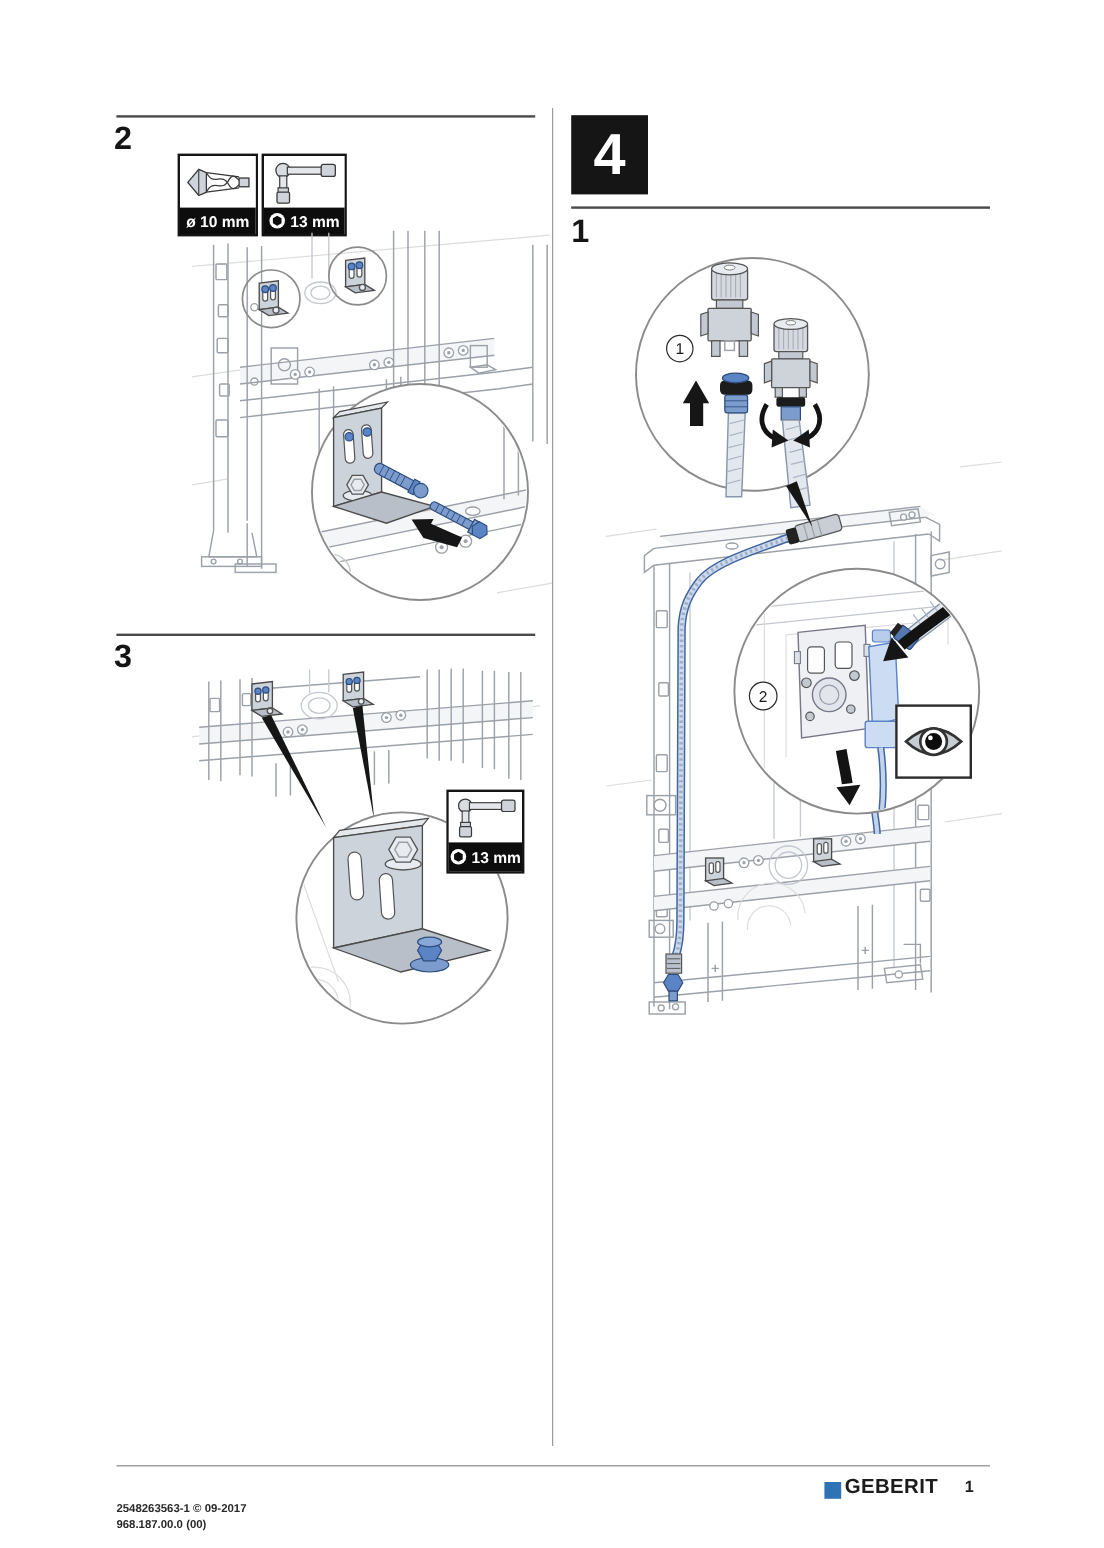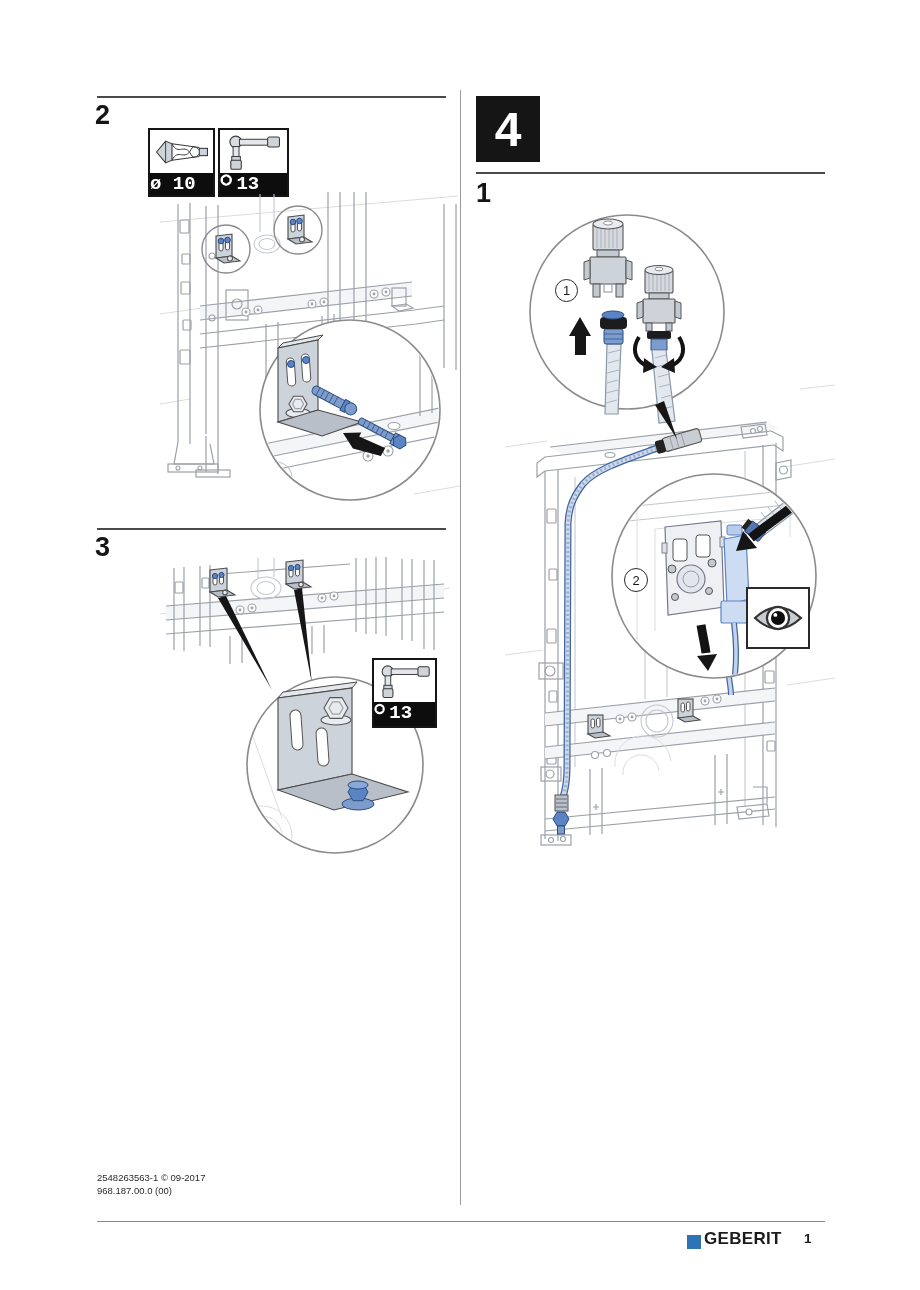--- a/index.html
+++ b/index.html
@@ -7,30 +7,30 @@
         font-family:"Liberation Sans", sans-serif;color:#1a1a1a;}
   .vdivider{position:absolute;width:1px;background:#9a9a9a;}
   .hrule{position:absolute;height:0;border-top:2px solid #4a4a4a;}
   .hrule.thin{border-top:1px solid #8a8a8a;}
   .step-num{position:absolute;font-size:27px;font-weight:bold;line-height:1;color:#151515;}
   .chapter-box{position:absolute;left:476px;top:96px;width:64px;height:66px;background:#151515;
                color:#fff;display:flex;align-items:center;justify-content:center;
                font-size:48px;font-weight:bold;}
   .toolbox{position:absolute;border:2px solid #151515;background:#fff;box-sizing:border-box;}
   .tool-img{height:43px;display:flex;align-items:center;justify-content:center;background:#fff;}
-  .tool-label{height:22px;background:#0d0d0d;color:#fff;font-size:19px;font-weight:bold;
-              display:flex;justify-content:center;gap:4px;font-family:Liberation Mono, monospace;}
+  .tool-label{height:22px;background:#0d0d0d;color:#fff;font-size:13px;font-weight:bold;
+              display:flex;align-items:center;justify-content:center;gap:4px;}
   .callout{position:absolute;width:21px;height:21px;border:1.6px solid #2a2a2a;border-radius:50%;
            background:#fff;display:flex;align-items:center;justify-content:center;
            font-size:13px;font-weight:normal;color:#1a1a1a;z-index:6;}
   .figure{position:absolute;}
   .eye-box{position:absolute;left:746px;top:587px;width:64px;height:62px;background:#fff;
            border:2px solid #2a2a2a;box-sizing:border-box;display:flex;align-items:center;
            justify-content:center;z-index:5;}
-  .footer-left{position:absolute;left:97px;top:1172px;font-size:9.5px;line-height:12.5px;color:#2a2a2a;}
+  .footer-left{position:absolute;left:97px;top:1252px;font-size:9.5px;line-height:12.5px;color:#2a2a2a;font-weight:bold;}
   .brand-row{position:absolute;left:687px;top:1229px;display:flex;align-items:flex-end;}
   .brand-square{width:14px;height:14px;background:#2e74b5;margin-right:3px;}
   .brand-name{font-size:17px;font-weight:bold;letter-spacing:.3px;color:#1c1c1c;}
   .page-num{position:absolute;left:804px;top:1231px;font-size:13.5px;font-weight:bold;color:#1c1c1c;}
   
   .fl{stroke:#9ba1a8;fill:none;stroke-width:1.2}
   .fl2{stroke:#c3c8cf;fill:none;stroke-width:1.1}
   .flL{stroke:#dcdcdc;fill:none;stroke-width:1}
   .face{fill:#f4f5f7;stroke:none}
   .boltc{fill:#fff;stroke:#9ba1a8;stroke-width:1.1}

